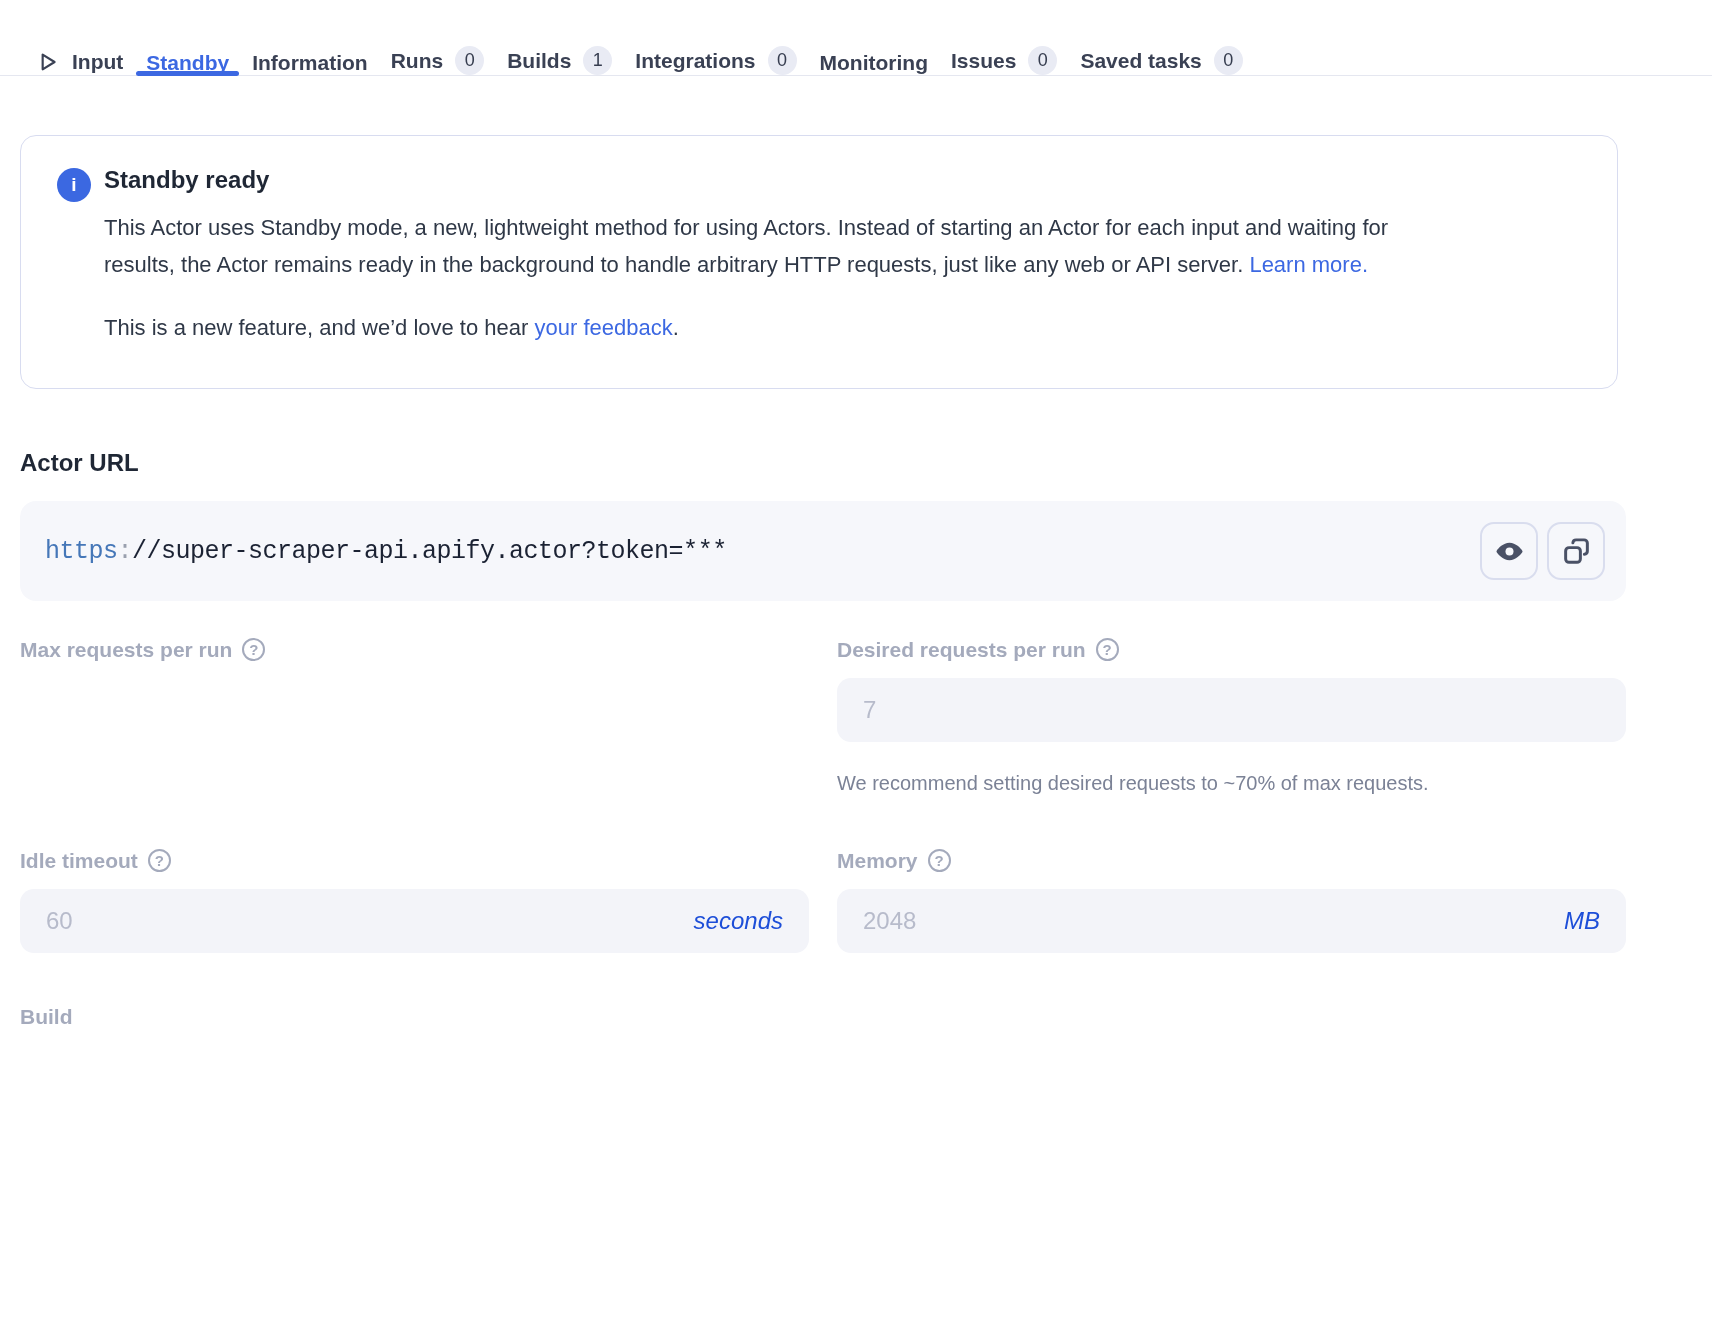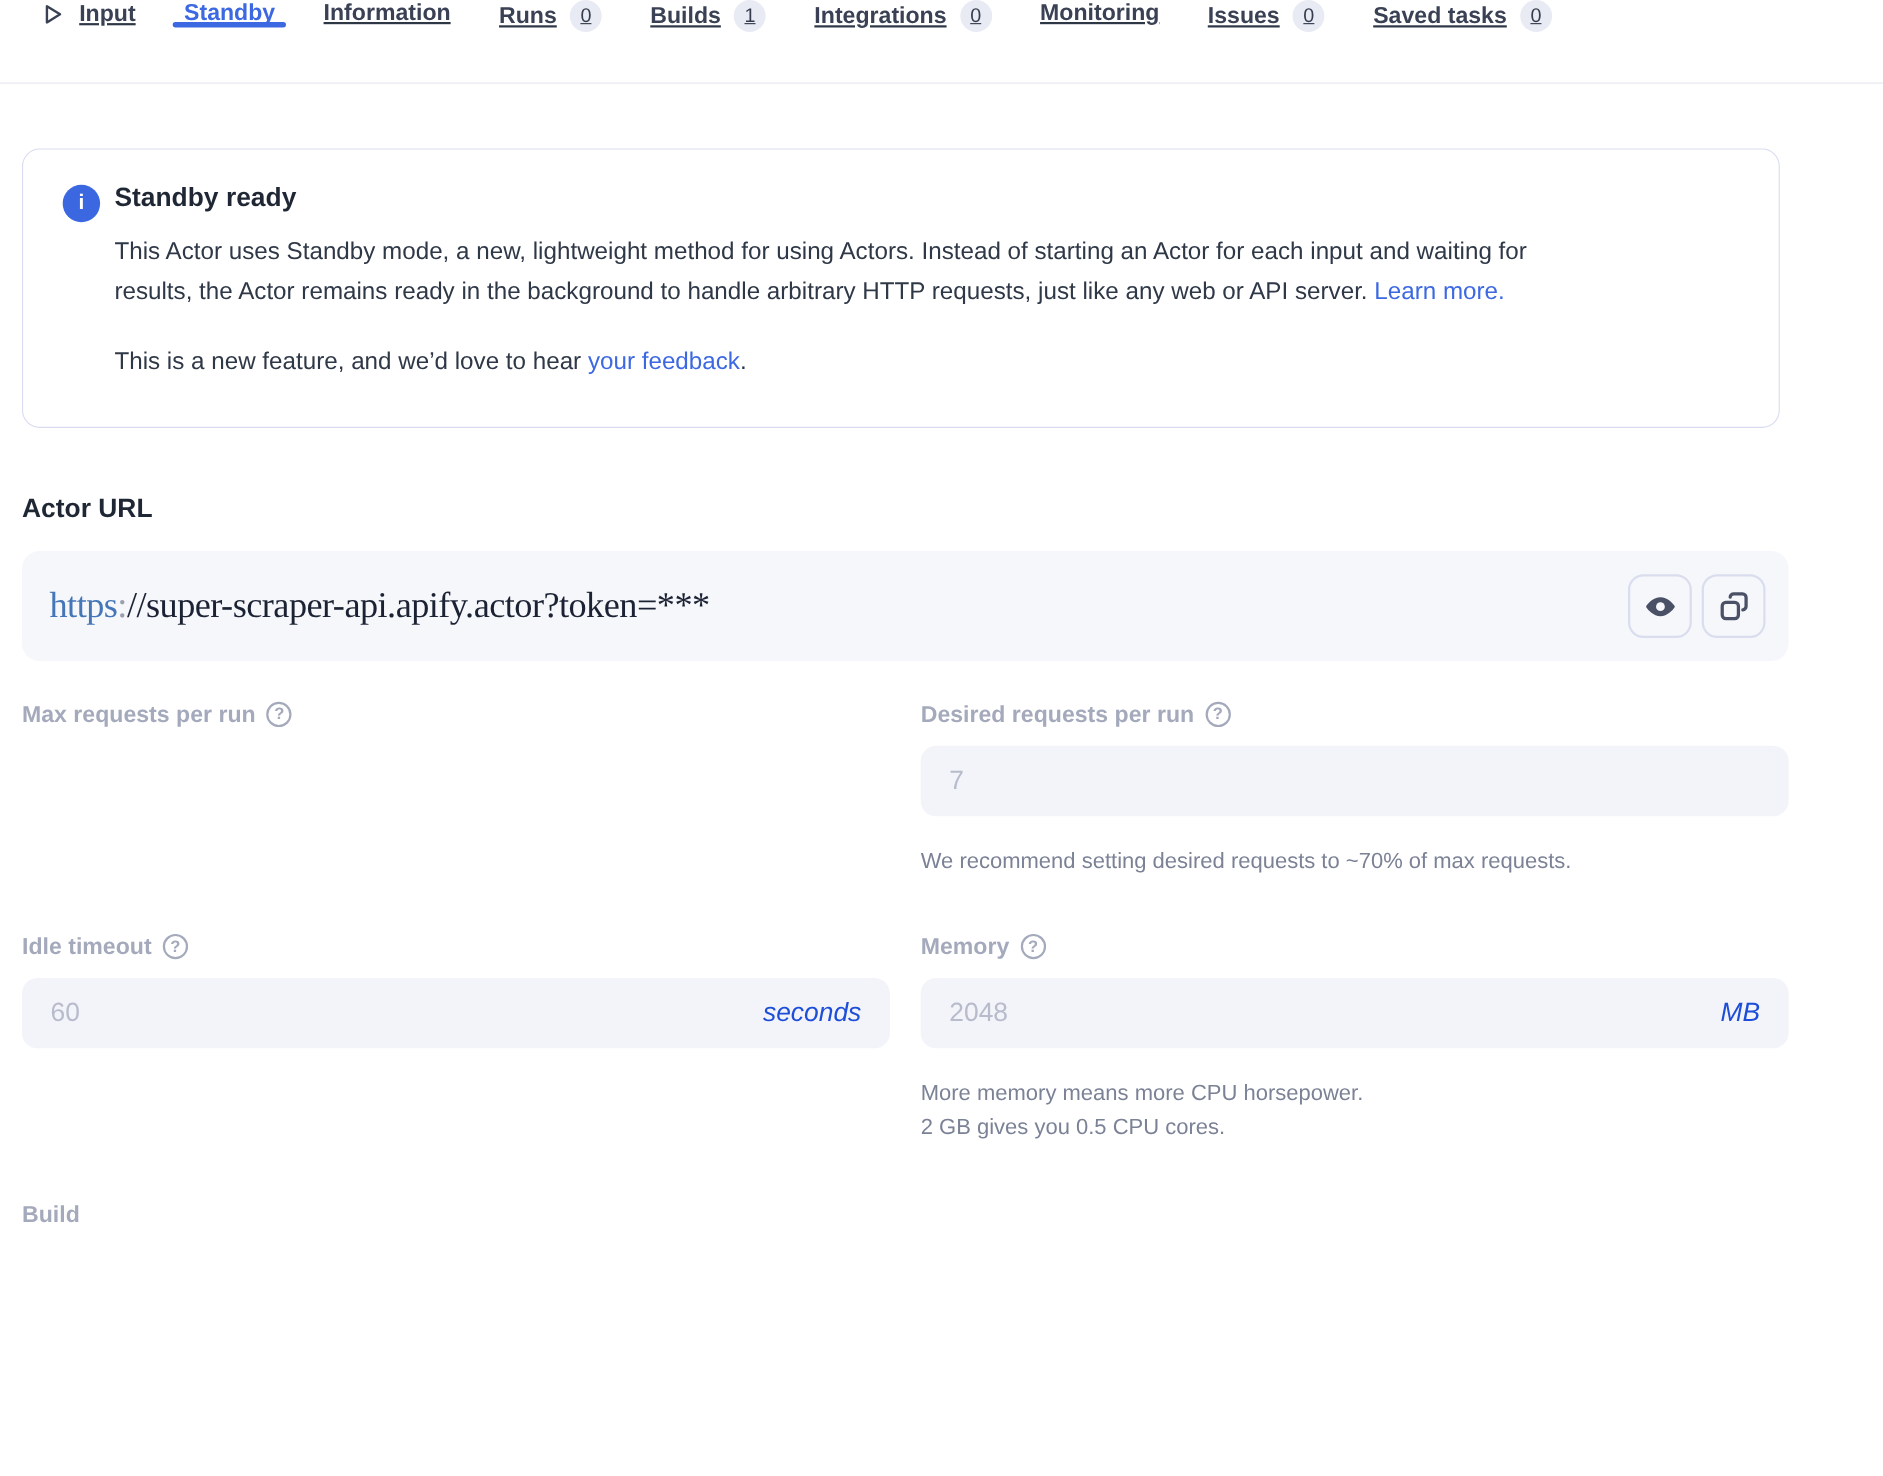--- a/index.html
+++ b/index.html
@@ -18,24 +18,23 @@
     --muted-value:#b7bbcb;
     --helper:#7b8296;
     --field-bg:#f3f4f9;
     --box-bg:#f6f7fb;
     --border-soft:#d8dcf0;
     --badge-bg:#e9ebf4;
   }
 
   
   .tabbar{
-    display:flex; align-items:flex-start; gap:44px;
+    display:flex; align-items:flex-end; gap:23px;
     height:76px; padding-left:34px;
     border-bottom:1px solid #e5e7f0;
-    text-decoration:underline;
   }
   .tab{
     position:relative; display:flex; align-items:center; gap:12px;
     font-size:21px; font-weight:600; color:var(--dark);
     cursor:pointer; white-space:nowrap;
   }
   .tab.active{ color:var(--blue); }
   .tab.active::after{
     content:""; position:absolute; left:-10px; right:-10px; bottom:-1px;
     height:5px; background:var(--blue); border-radius:3px;
@@ -71,22 +70,22 @@
   
   .actor-url{ margin:60px 86px 0 20px; }
   .actor-url h2{ font-size:24px; font-weight:700; color:var(--heading); margin-bottom:11px; }
   .actor-url .desc{ font-size:22px; line-height:37px; color:#2f3847; max-width:1460px; }
   .url-box{
     margin-top:24px; width:1606px; height:100px;
     background:var(--box-bg); border-radius:16px;
     display:flex; align-items:center; padding:0 21px 0 25px;
   }
   .url{
-    flex:1; font-family:Liberation Serif, serif;
-    font-size:33px; color:#1b2233; letter-spacing:-0.5px;
+    flex:1; font-family:Liberation Mono, monospace;
+    font-size:25px; color:#1b2233; letter-spacing:-0.5px;
   }
   .url .scheme{ color:#4577b8; }
   .url .colon{ color:#9aa0ae; }
   .url-actions{ display:flex; gap:9px; }
   .icon-btn{
     width:58px; height:58px; background:transparent;
     border:2px solid #d9ddee; border-radius:14px;
     display:inline-flex; align-items:center; justify-content:center;
     cursor:pointer;
   }
@@ -244,24 +243,20 @@
 
     <div class="field">
       <div class="field-label">
         <span>Memory</span>
         <span class="help">?</span>
       </div>
       <div class="input">
         <span>2048</span>
         <span class="suffix">MB</span>
       </div>
-      <p class="helper">
-        <span>More memory means more CPU horsepower.</span><br>
-        <span>2 GB gives you 0.5 CPU cores.</span>
-      </p>
     </div>
   </div>
 
   <div class="field field-build">
     <div class="field-label">
       <span>Build</span>
     </div>
   </div>
 </section>
 

